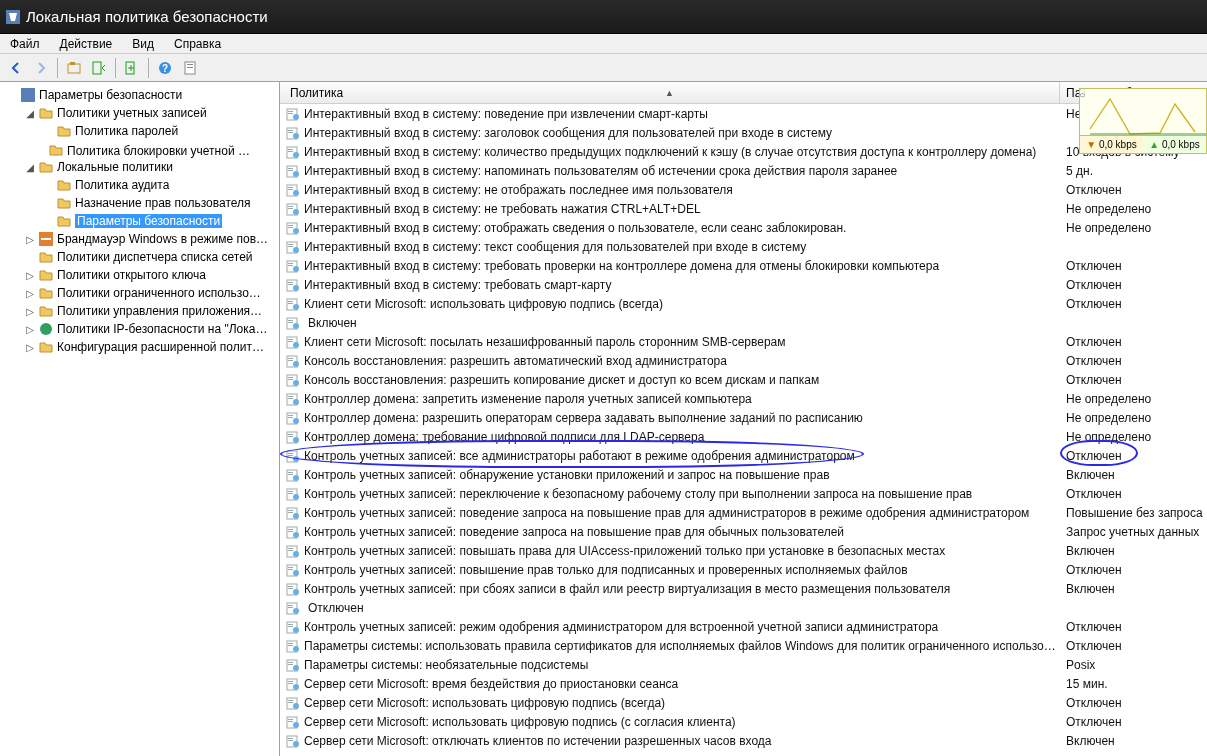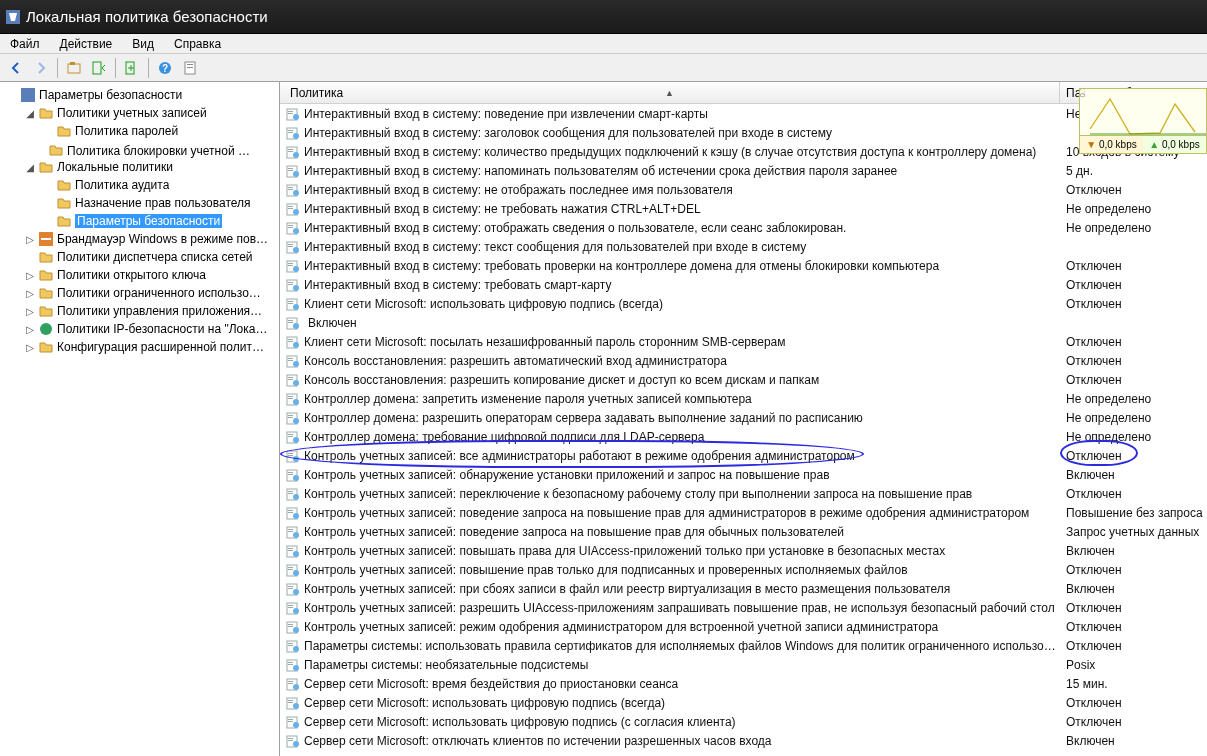--- a/index.html
+++ b/index.html
@@ -699,21 +699,20 @@
         </div>
         <div class="list-row">
           <span class="ricon">
             <svg width="14" height="14">
               <rect x="1" y="2" width="10" height="11" fill="#fff" stroke="#9aa"></rect>
               <rect x="2" y="4" width="5" height="1" fill="#9aa"></rect>
               <rect x="2" y="6" width="5" height="1" fill="#9aa"></rect>
               <circle cx="10" cy="10" r="3" fill="#6ab0e8"></circle>
             </svg>
           </span>
-          <span class="rtext">Контроль учетных записей: разрешить UIAccess-приложениям запрашивать повышение прав, не используя безопасный рабочий стол</span>
           <span class="rval">Отключен</span>
         </div>
         <div class="list-row">
           <span class="ricon">
             <svg width="14" height="14">
               <rect x="1" y="2" width="10" height="11" fill="#fff" stroke="#9aa"></rect>
               <rect x="2" y="4" width="5" height="1" fill="#9aa"></rect>
               <rect x="2" y="6" width="5" height="1" fill="#9aa"></rect>
               <circle cx="10" cy="10" r="3" fill="#6ab0e8"></circle>
             </svg>

